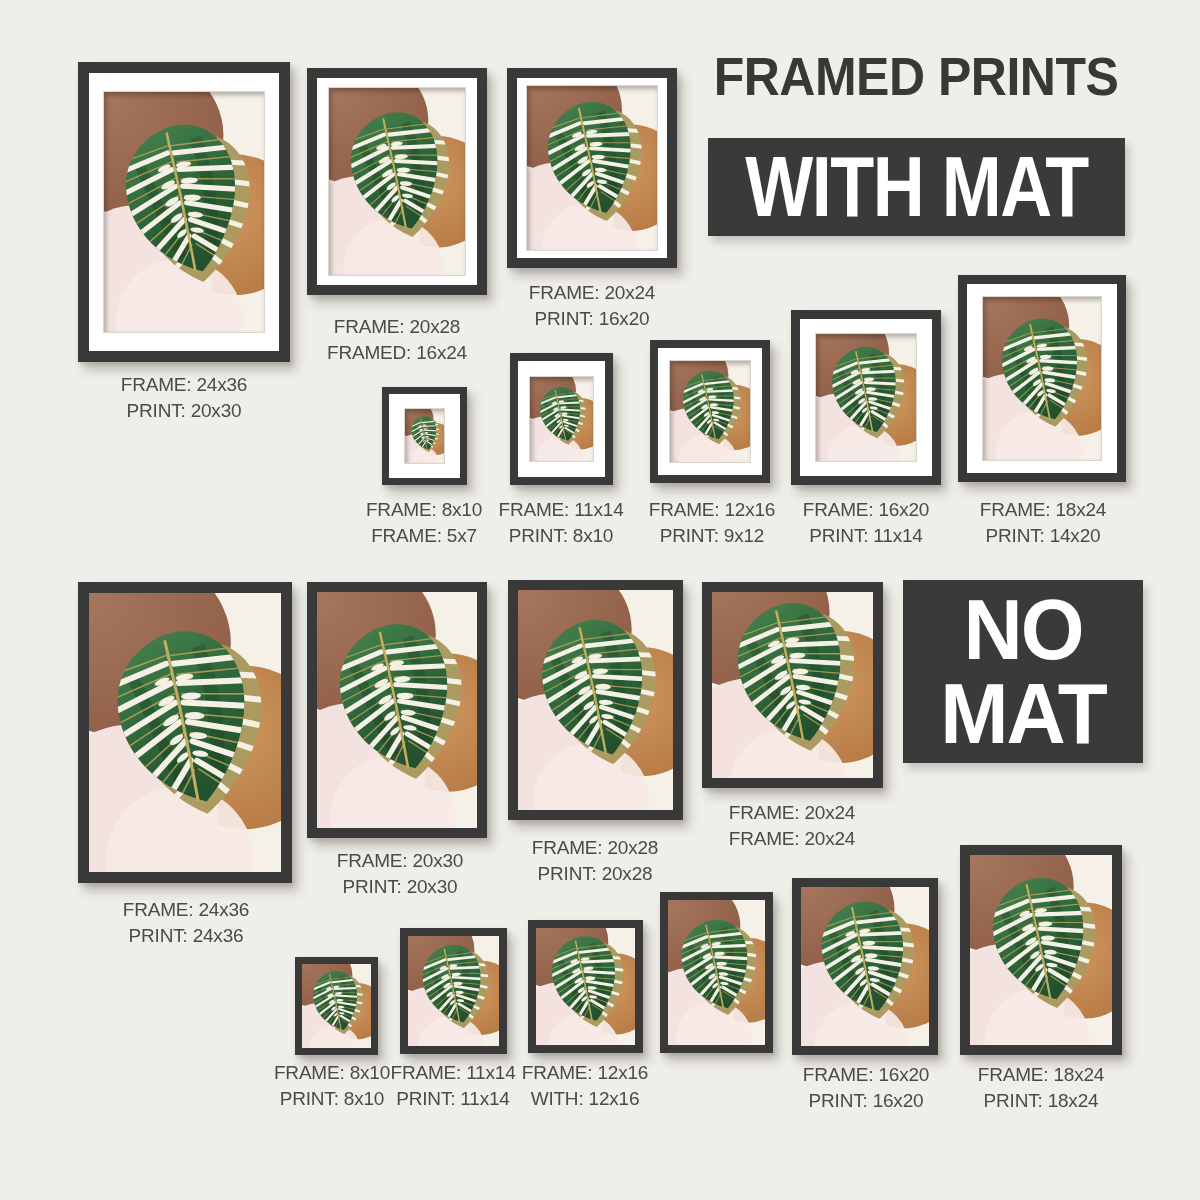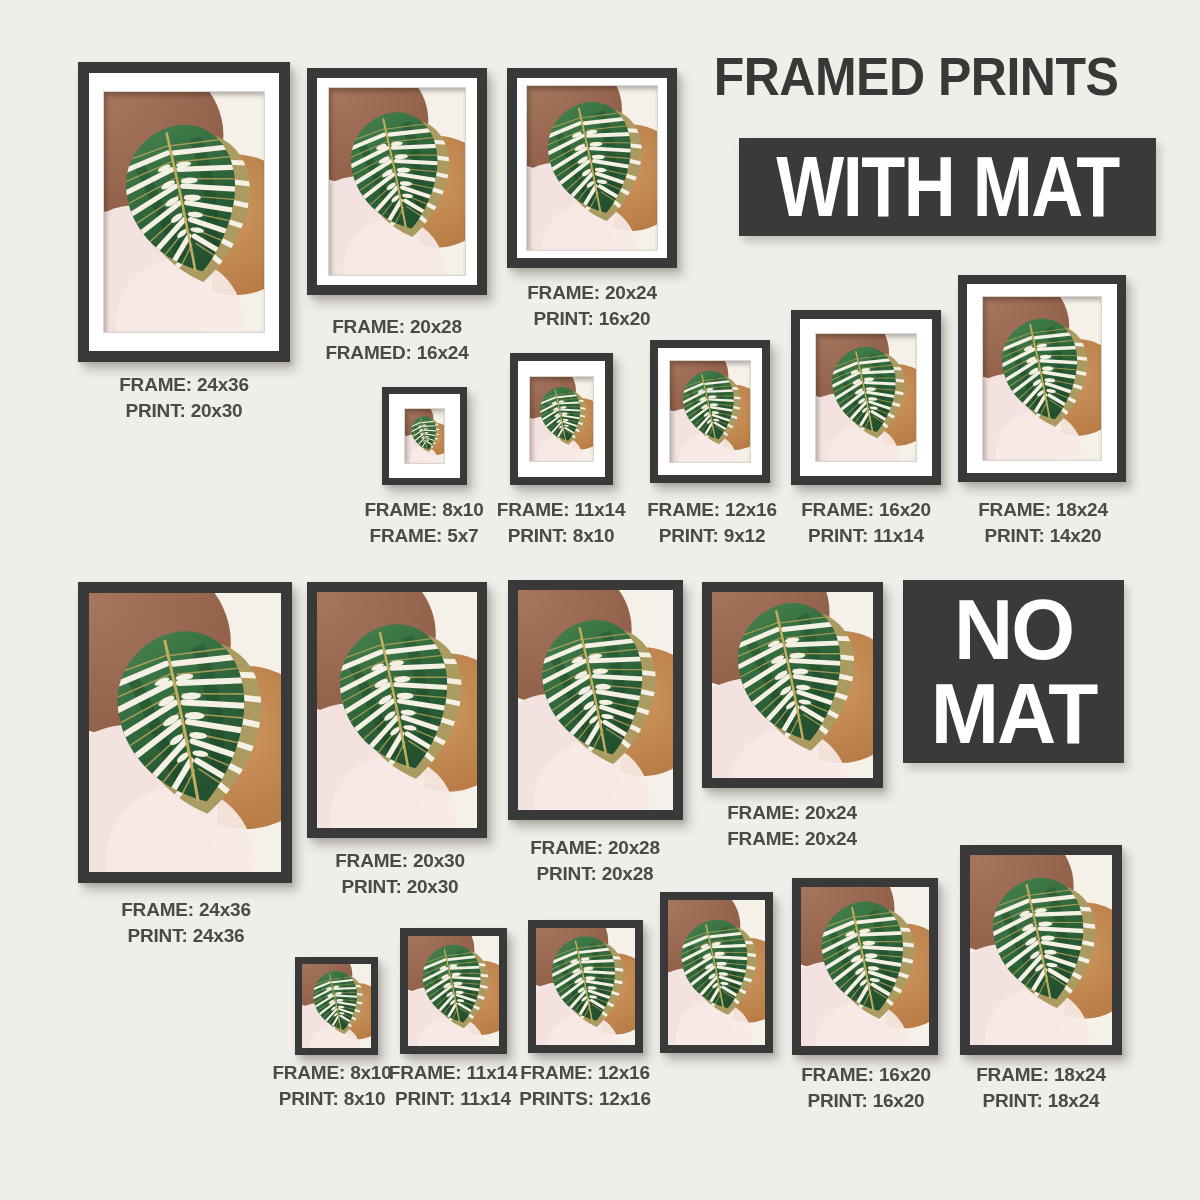--- a/index.html
+++ b/index.html
@@ -15,37 +15,37 @@
   }
   .art{position:absolute;overflow:hidden;background:#f6f1e8;}
   .art svg{display:block;width:100%;height:100%;}
   .mat .art{outline:1px solid #d9d6cf;}
   .mat .art::after{
     content:"";position:absolute;inset:0;pointer-events:none;
     box-shadow:inset 2px 3px 5px rgba(0,0,0,.28);
   }
   .label{
     position:absolute;transform:translateX(-50%);
-    text-align:center;font-weight:bold;font-size:19px;line-height:26px;
+    text-align:center;font-weight:normal;font-size:19px;line-height:26px;
     color:#4c4a47;white-space:nowrap;letter-spacing:-0.2px;
   }
   .label span{display:block;}
   .title{
     position:absolute;left:706px;top:50px;width:420px;text-align:center;
     font-weight:bold;font-size:50px;line-height:50px;color:#3a3837;
     transform:scaleY(1.06);transform-origin:top center;letter-spacing:-0.5px;
   }
   .banner{
     position:absolute;background:#3b3a3a;color:#ffffff;font-weight:bold;
     display:flex;align-items:center;justify-content:center;text-align:center;
     box-shadow:4px 6px 8px rgba(95,85,75,.28);
   }
-  .banner-withmat{left:708px;top:138px;width:417px;height:98px;margin-left:31px;}
+  .banner-withmat{left:708px;top:138px;width:417px;height:98px;}
   .banner-withmat span{font-size:72px;letter-spacing:-1.5px;transform:scaleY(1.18);}
-  .banner-nomat{left:903px;top:580px;width:221px;height:183px;flex-direction:column;}
+  .banner-nomat{left:903px;top:580px;width:240px;height:183px;flex-direction:column;}
   .banner-nomat span{display:block;font-size:82px;line-height:84px;letter-spacing:-2px;transform:scaleY(1.05);}
   .footer{
     position:absolute;left:0;top:1146px;width:1200px;height:54px;background:#3b3a3a;
     color:#ffffff;display:flex;align-items:center;justify-content:center;
     font-size:21px;font-weight:bold;letter-spacing:-0.2px;
   }
   .svgdefs{position:absolute;width:0;height:0;overflow:hidden;}
 </style>
 </head>
 <body>
@@ -315,21 +315,21 @@
 
   <div class="frame" style="left:528px;top:920px;width:115px;height:133px;border-width:8px;">
     <div class="art" style="inset:0;">
       <svg viewBox="0 0 200 280" preserveAspectRatio="xMidYMid slice">
           <use href="#artwork"></use>
         </svg>
     </div>
   </div>
   <div class="label" style="left:585px;top:1060px;">
     <span>FRAME: 12x16</span>
-    <span>PRINTS: 12x16</span>
+    <span>WITH: 12x16</span>
   </div>
 
   <div class="frame" style="left:660px;top:892px;width:113px;height:161px;border-width:8px;">
     <div class="art" style="inset:0;">
       <svg viewBox="0 0 200 280" preserveAspectRatio="xMidYMid slice">
           <use href="#artwork"></use>
         </svg>
     </div>
   </div>
 

